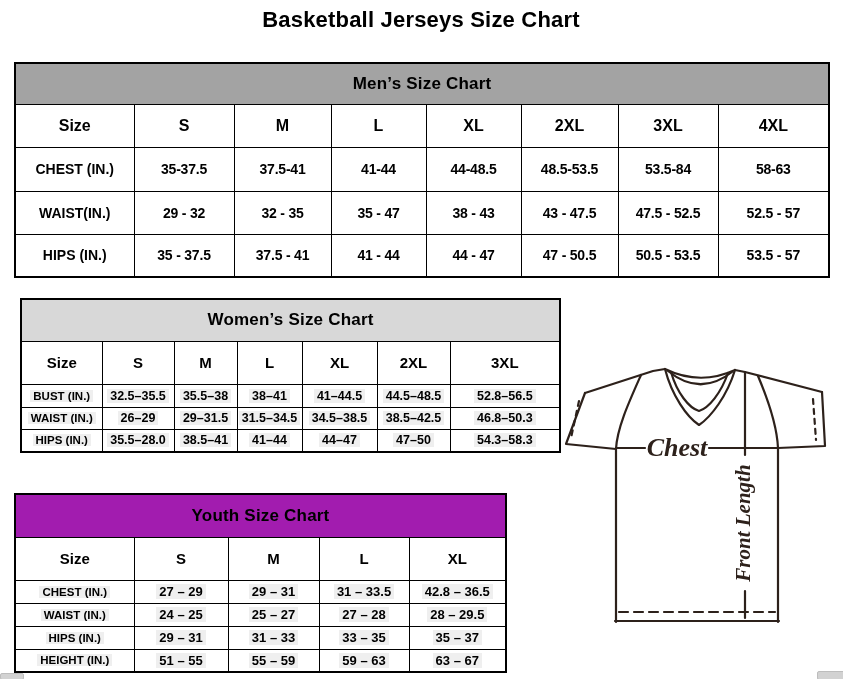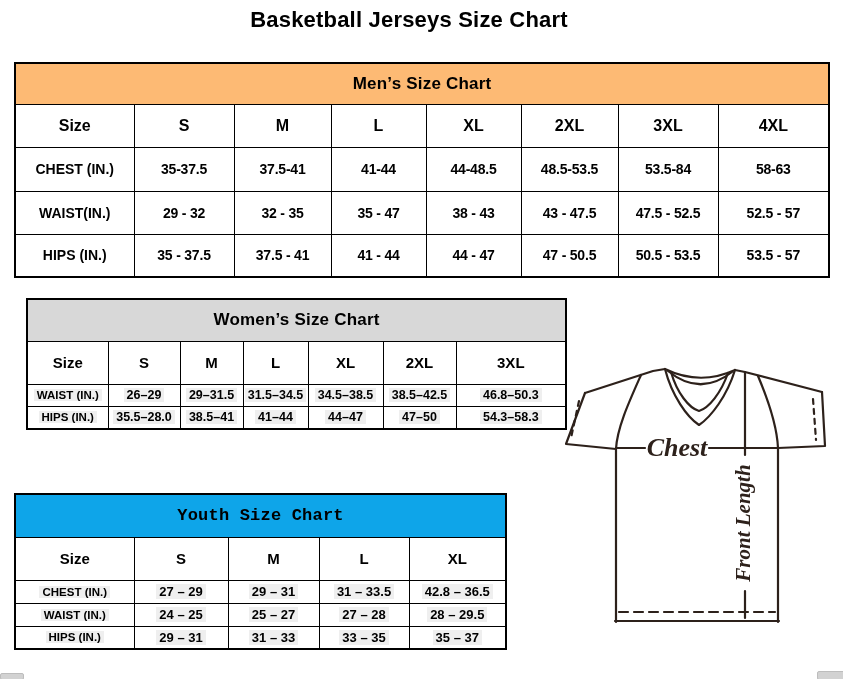--- a/index.html
+++ b/index.html
@@ -1,39 +1,39 @@
 <!DOCTYPE html>
 <html><head>
 <meta charset="utf-8">
 <style>
   html,body{margin:0;padding:0;}
   body{
     width:843px;height:679px;position:relative;background:#ffffff;
     font-family:"Liberation Sans",sans-serif;color:#000;overflow:hidden;
   }
   .page-title{
-    position:absolute;top:7px;left:4px;width:810px;text-align:center;
+    position:absolute;top:7px;left:16px;width:810px;text-align:center;
     font-size:22px;font-weight:bold;letter-spacing:.2px;
   }
   table{
     position:absolute;border-collapse:collapse;table-layout:fixed;
     border:2px solid #000;background:#fff;
   }
   th,td{
     border:1px solid #000;text-align:center;vertical-align:middle;
     padding:0;font-weight:bold;overflow:hidden;white-space:nowrap;
   }
   th.band{font-size:17px;letter-spacing:.2px;}
   
   #mens-table{left:14px;top:62px;width:814px;}
   #mens-table .size-row th{font-size:16px;}
   #mens-table .data-row td{font-size:14px;letter-spacing:-0.2px;}
   #mens-table .data-row td.row-label{font-size:14px;letter-spacing:0;}
   
-  #womens-table{left:26px;top:298px;width:539px;}
+  #womens-table{left:20px;top:298px;width:539px;}
   #womens-table .size-row th{font-size:15px;}
   #womens-table .data-row td{font-size:12.5px;}
   #womens-table .data-row td.row-label{font-size:11.5px;}
   
   #youth-table{left:14px;top:493px;width:491px;}
   #youth-table .size-row th{font-size:15px;}
   #youth-table .data-row td{font-size:13px;}
   #youth-table .data-row td.row-label{font-size:11.5px;}
   .hl{background:#efefef;padding:0 3px;}
   
@@ -56,21 +56,21 @@
       <col style="width: 100px;">
       <col style="width: 97px;">
       <col style="width: 95px;">
       <col style="width: 95px;">
       <col style="width: 97px;">
       <col style="width: 100px;">
       <col style="width: 111px;">
     </colgroup>
     <tbody>
       <tr style="height: 41px;">
-        <th colspan="8" class="band" style="background: #fdba74;">Men’s Size Chart</th>
+        <th colspan="8" class="band" style="background: #a3a3a3;">Men’s Size Chart</th>
       </tr>
       <tr class="size-row" style="height: 43px;">
         <th>Size</th>
         <th>S</th>
         <th>M</th>
         <th>L</th>
         <th>XL</th>
         <th>2XL</th>
         <th>3XL</th>
         <th>4XL</th>
@@ -123,20 +123,29 @@
       </tr>
       <tr class="size-row" style="height: 43px;">
         <th>Size</th>
         <th>S</th>
         <th>M</th>
         <th>L</th>
         <th>XL</th>
         <th>2XL</th>
         <th>3XL</th>
       </tr>
+      <tr class="data-row" style="height: 23px;">
+        <td class="row-label"><span class="hl">BUST (IN.)</span></td>
+        <td><span class="hl">32.5–35.5</span></td>
+        <td><span class="hl">35.5–38</span></td>
+        <td><span class="hl">38–41</span></td>
+        <td><span class="hl">41–44.5</span></td>
+        <td><span class="hl">44.5–48.5</span></td>
+        <td><span class="hl">52.8–56.5</span></td>
+      </tr>
       <tr class="data-row" style="height: 22px;">
         <td class="row-label"><span class="hl">WAIST (IN.)</span></td>
         <td><span class="hl">26–29</span></td>
         <td><span class="hl">29–31.5</span></td>
         <td><span class="hl">31.5–34.5</span></td>
         <td><span class="hl">34.5–38.5</span></td>
         <td><span class="hl">38.5–42.5</span></td>
         <td><span class="hl">46.8–50.3</span></td>
       </tr>
       <tr class="data-row" style="height: 23px;">
@@ -153,21 +162,21 @@
 <table id="youth-table">
     <colgroup>
       <col style="width: 119px;">
       <col style="width: 94px;">
       <col style="width: 91px;">
       <col style="width: 90px;">
       <col style="width: 97px;">
     </colgroup>
     <tbody>
       <tr style="height: 43px;">
-        <th colspan="5" class="band" style="background: #0ea5e9; font-family: Liberation Mono, monospace;">Youth Size Chart</th>
+        <th colspan="5" class="band" style="background: #a21caf;">Youth Size Chart</th>
       </tr>
       <tr class="size-row" style="height: 43px;">
         <th>Size</th>
         <th>S</th>
         <th>M</th>
         <th>L</th>
         <th>XL</th>
       </tr>
       <tr class="data-row" style="height: 23px;">
         <td class="row-label"><span class="hl">CHEST (IN.)</span></td>
@@ -183,20 +192,27 @@
         <td><span class="hl">27 – 28</span></td>
         <td><span class="hl">28 – 29.5</span></td>
       </tr>
       <tr class="data-row" style="height: 23px;">
         <td class="row-label"><span class="hl">HIPS (IN.)</span></td>
         <td><span class="hl">29 – 31</span></td>
         <td><span class="hl">31 – 33</span></td>
         <td><span class="hl">33 – 35</span></td>
         <td><span class="hl">35 – 37</span></td>
       </tr>
+      <tr class="data-row" style="height: 23px;">
+        <td class="row-label"><span class="hl">HEIGHT (IN.)</span></td>
+        <td><span class="hl">51 – 55</span></td>
+        <td><span class="hl">55 – 59</span></td>
+        <td><span class="hl">59 – 63</span></td>
+        <td><span class="hl">63 – 67</span></td>
+      </tr>
     </tbody>
   </table>
 
 <svg id="jersey" viewBox="0 0 281 268" xmlns="http://www.w3.org/2000/svg">
   <g stroke="#2d211b" stroke-width="2.2" fill="none" stroke-linejoin="round" stroke-linecap="round">
 
     <path d="M 108,9 L 96,11 L 28,33"></path>
     <path d="M 178,10 L 188,12 L 265,32"></path>
 
     <path d="M 28,33 L 9,84 L 59,89"></path>

